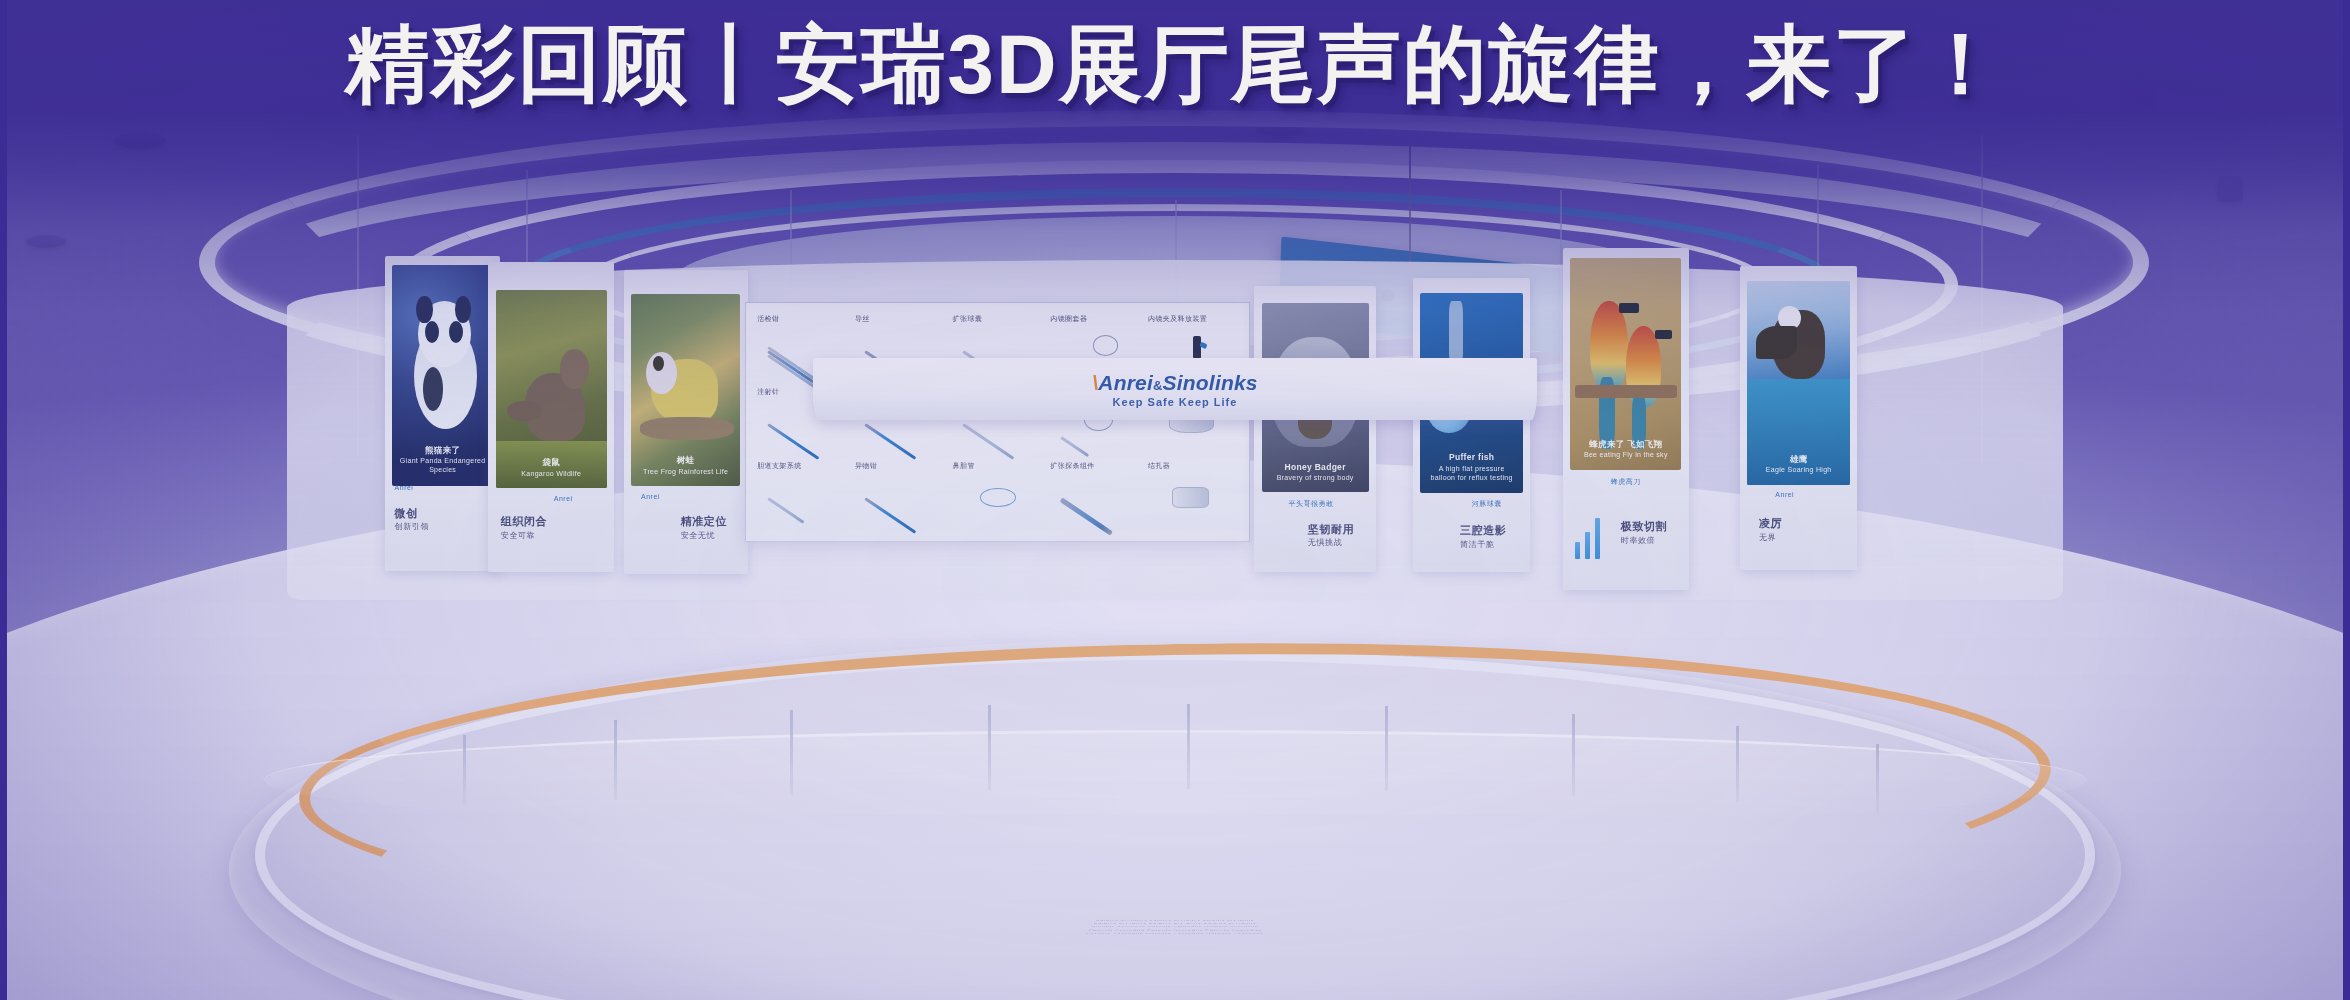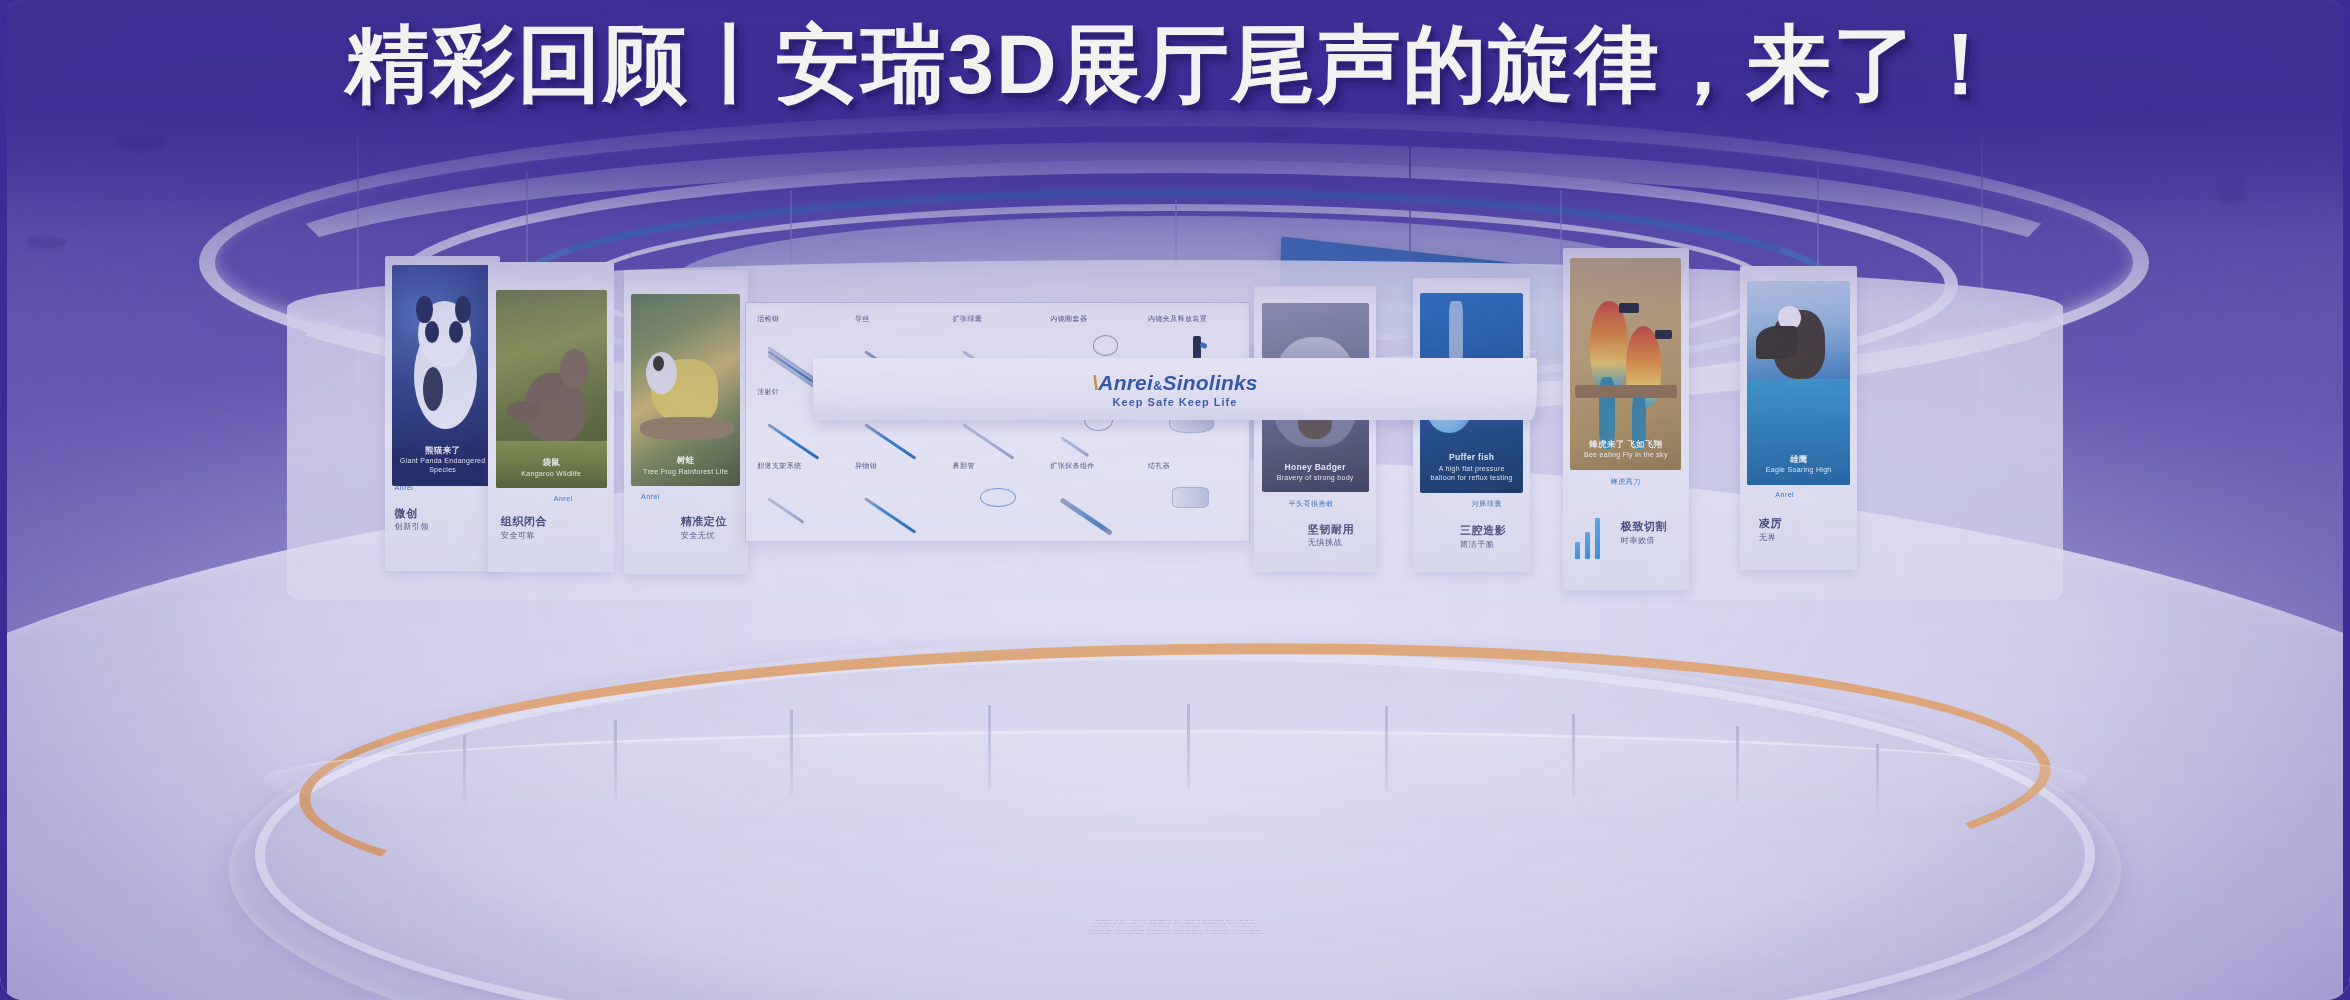--- a/index.html
+++ b/index.html
@@ -2,21 +2,20 @@
 <html><head>
 <meta charset="utf-8">
 <style>
   * { margin:0; padding:0; box-sizing:border-box; }
   html,body { width:2350px; height:1000px; overflow:hidden; background:#3b2b94; }
   body { font-family:"Liberation Sans", sans-serif; }
 
   #stage {
     position:relative; width:2350px; height:1000px; overflow:hidden;
     background:#6d28d9;
-    border-radius:24px;
   }
 
   
   .room {
     position:absolute; left:7px; top:0; right:7px; bottom:0;
     background:
       radial-gradient(ellipse 120% 85% at 50% 118%, #e9eaf6 0%, #dcddee 28%, #c9cbe4 50%, #a9a8d4 70%, #7b72c0 88%, #5a4cae 100%);
   }
   
   .wall-left, .wall-right {

